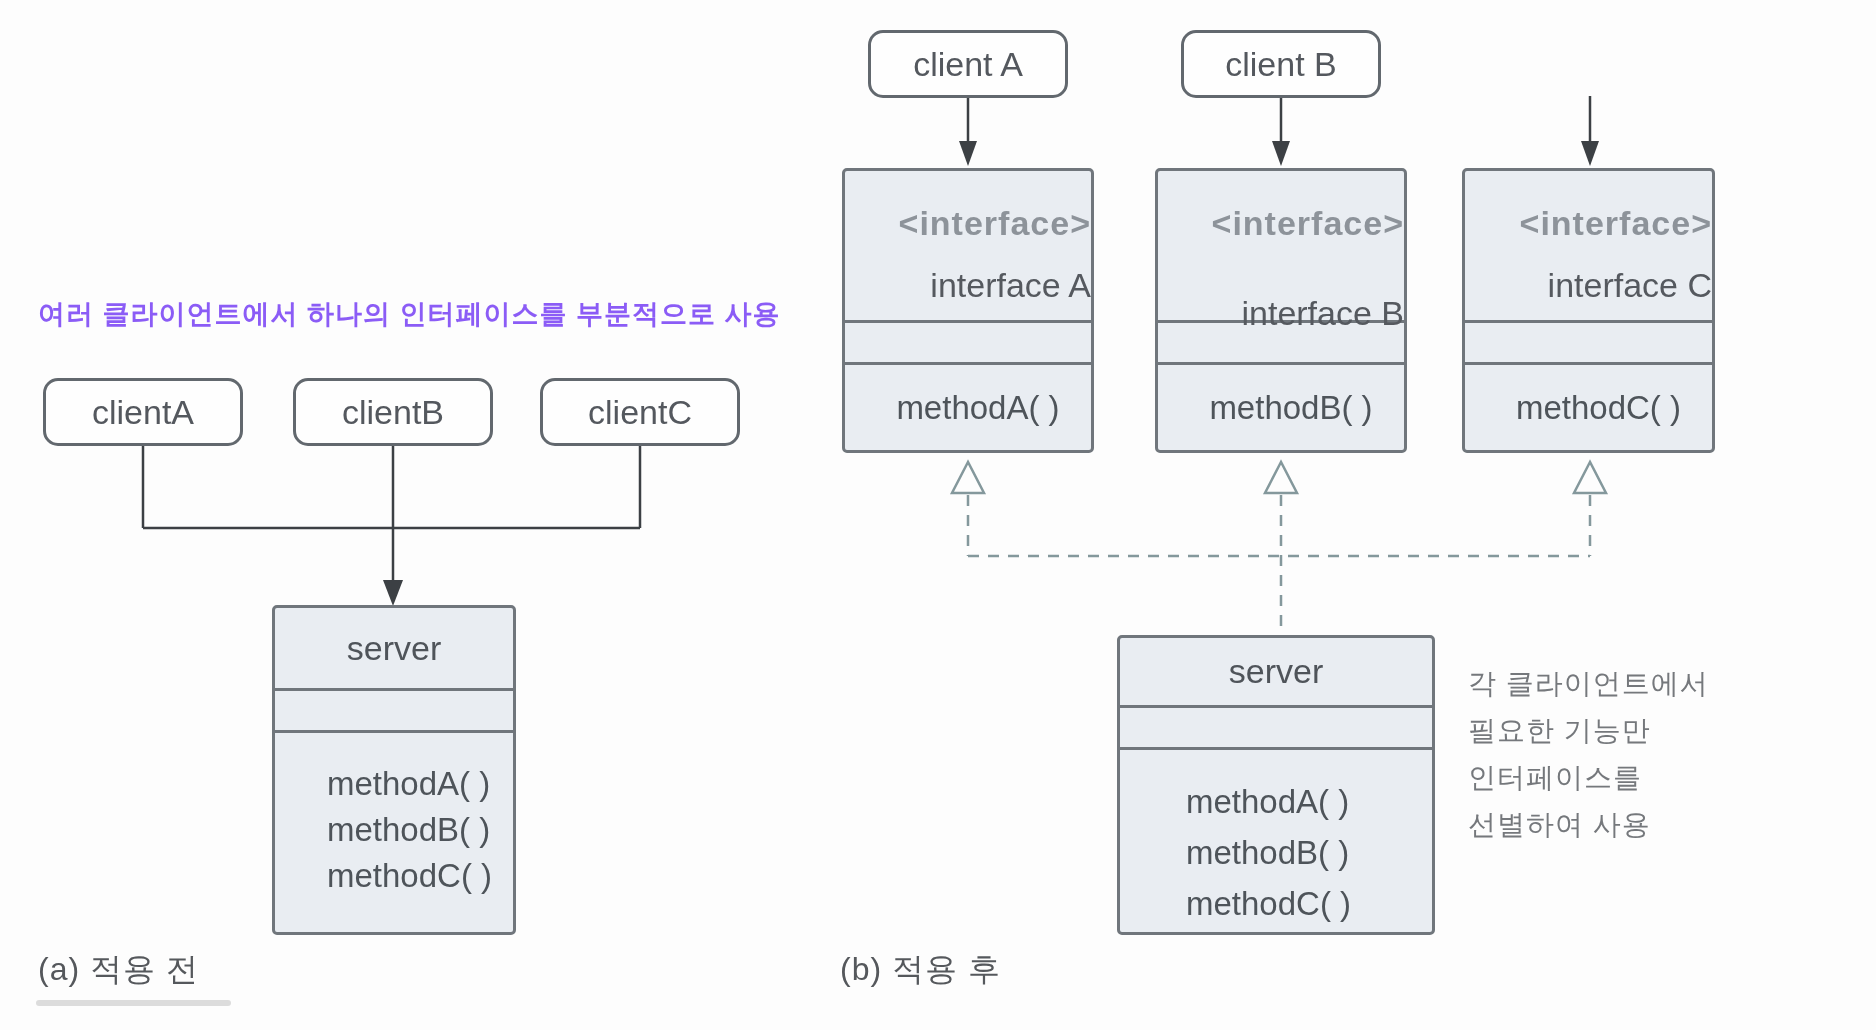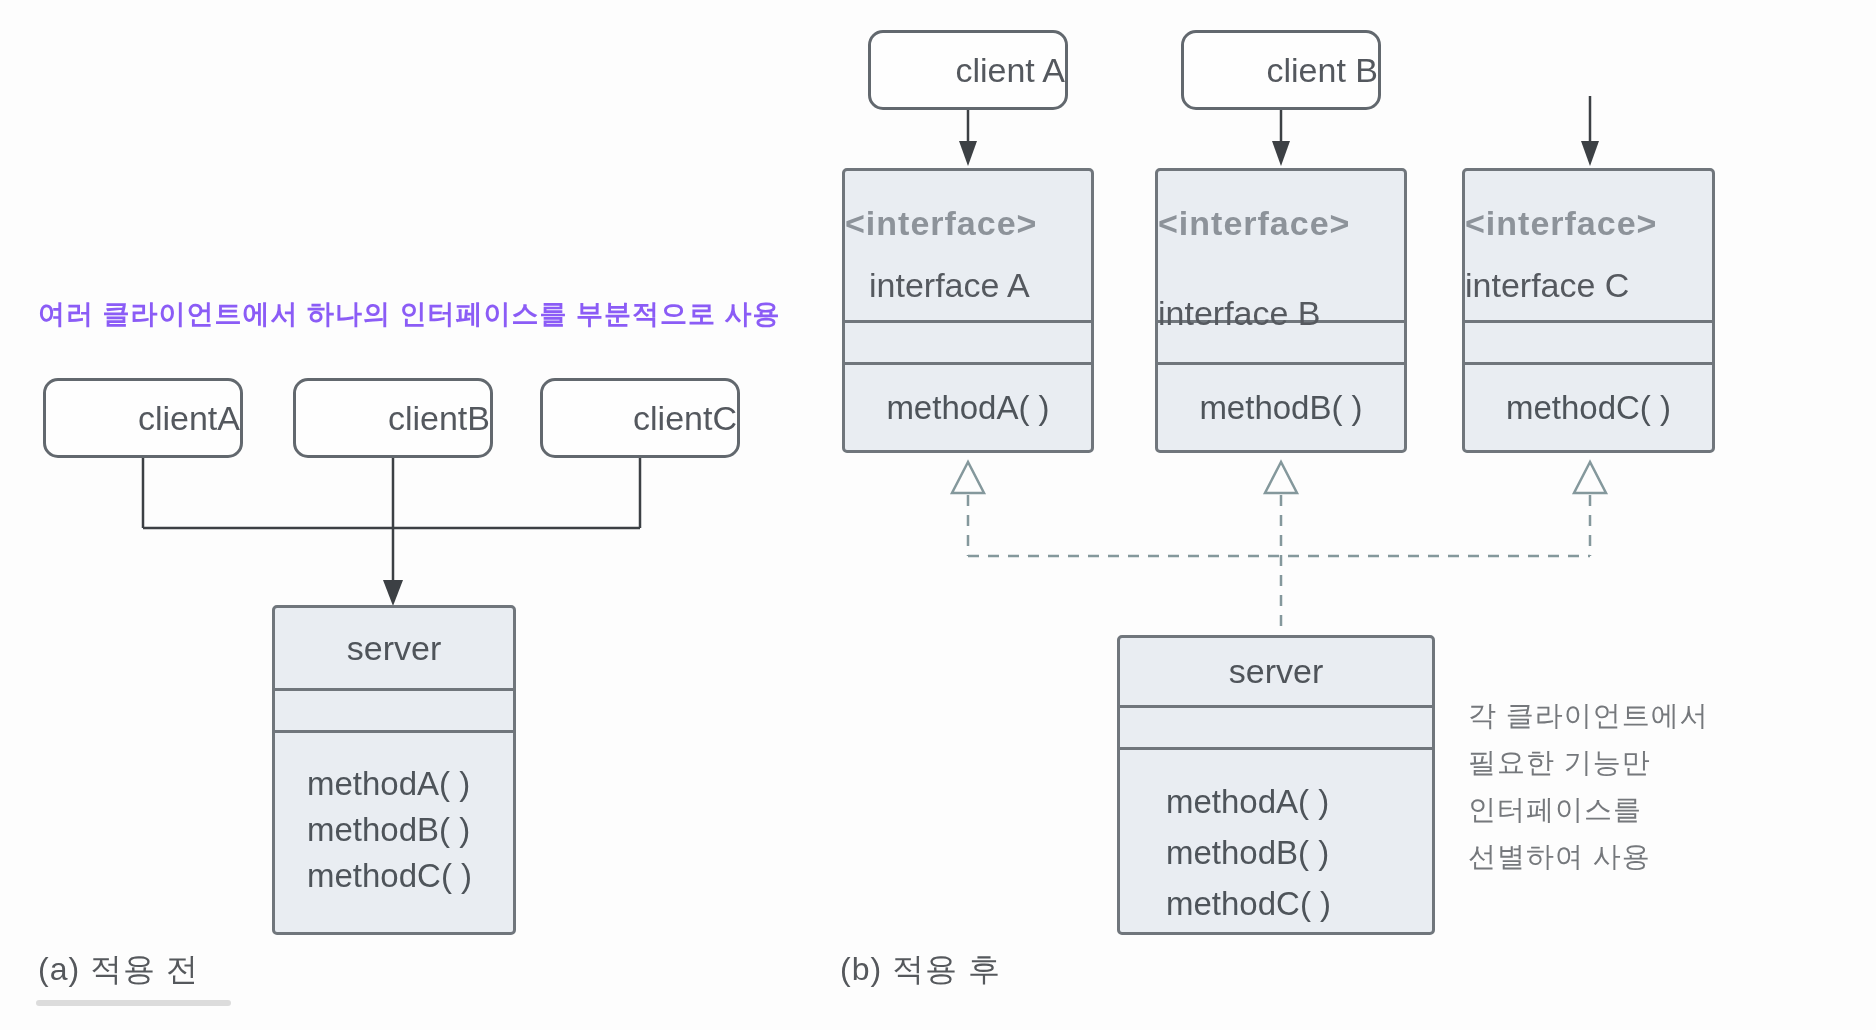--- a/index.html
+++ b/index.html
@@ -9,25 +9,25 @@
     background:#fdfdfd;
     overflow:hidden;
     font-family:"Liberation Sans","DejaVu Sans",sans-serif;
     color:#4e545a;
   }
   .svg-layer{position:absolute;left:0;top:0;width:1876px;height:1030px;}
 
   
   .client-box{
     position:absolute;
-    width:200px;height:80px;
+    width:200px;height:68px;
     background:#fefefe;
     border:3px solid #62686e;
     border-radius:15px;
-    display:flex;align-items:center;justify-content:flex-end;
+    display:flex;align-items:center;justify-content:center;
     font-size:34px;color:#54585e;
     box-sizing:border-box;
   }
 
   
   .uml-box{
     position:absolute;
     background:#e9edf2;
     border:3px solid #70767c;
     border-radius:5px;
@@ -38,24 +38,24 @@
     position:relative;
     border-bottom:3px solid #70767c;
     box-sizing:border-box;
   }
   .uml-empty{
     border-bottom:3px solid #70767c;
     box-sizing:border-box;
   }
   .uml-methods{
     box-sizing:border-box;
-    font-size:33px;color:#4e545a;
+    font-size:33px;color:#4e545a;margin-left:20px;
   }
   .center-line{
-    position:absolute;left:0;right:0;text-align:left;
+    position:absolute;left:0;right:0;text-align:right;
   }
   .stereotype{
     font-size:34px;font-weight:600;color:#8d939a;letter-spacing:1px;
   }
   .iface-name{font-size:34px;color:#55595f;}
   .server-title{
     width:100%;height:100%;
     display:flex;align-items:center;justify-content:center;
     font-size:34px;color:#4f545a;
   }
@@ -194,21 +194,21 @@
       <div class="server-title">server</div>
     </div>
     <div class="uml-empty" style="height:42px;"></div>
     <div class="uml-methods" style="flex:1;padding:26px 0 0 46px;">
       <div class="method-line" style="line-height:51px;">methodA( )</div>
       <div class="method-line" style="line-height:51px;">methodB( )</div>
       <div class="method-line" style="line-height:51px;">methodC( )</div>
     </div>
   </div>
 
-  <div class="annotation" style="left:1468px;top:692px;">
+  <div class="annotation" style="left:1468px;top:660px;">
     <div>각 클라이언트에서</div>
     <div>필요한 기능만</div>
     <div>인터페이스를</div>
     <div>선별하여 사용</div>
   </div>
 
   <div class="caption" style="left:840px;top:948px;">(b) 적용 후</div>
 
 </div>
 

